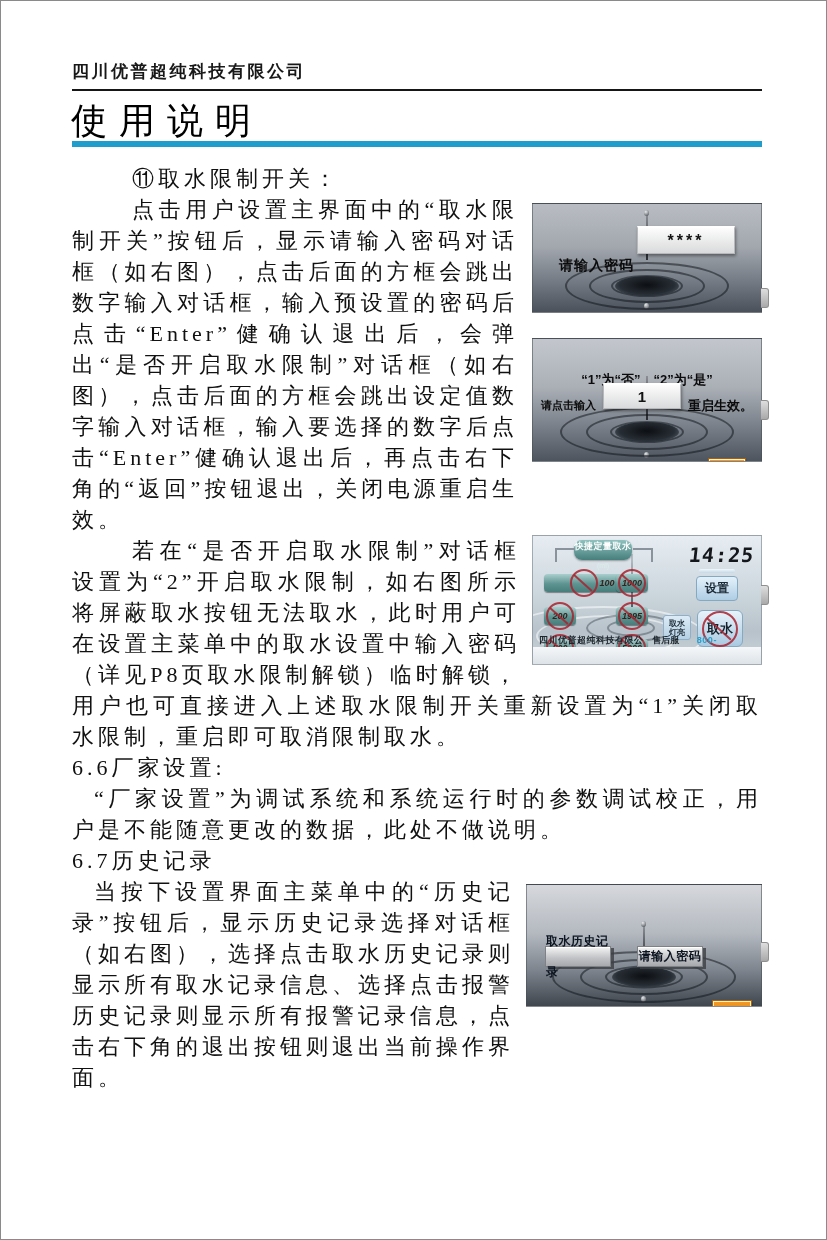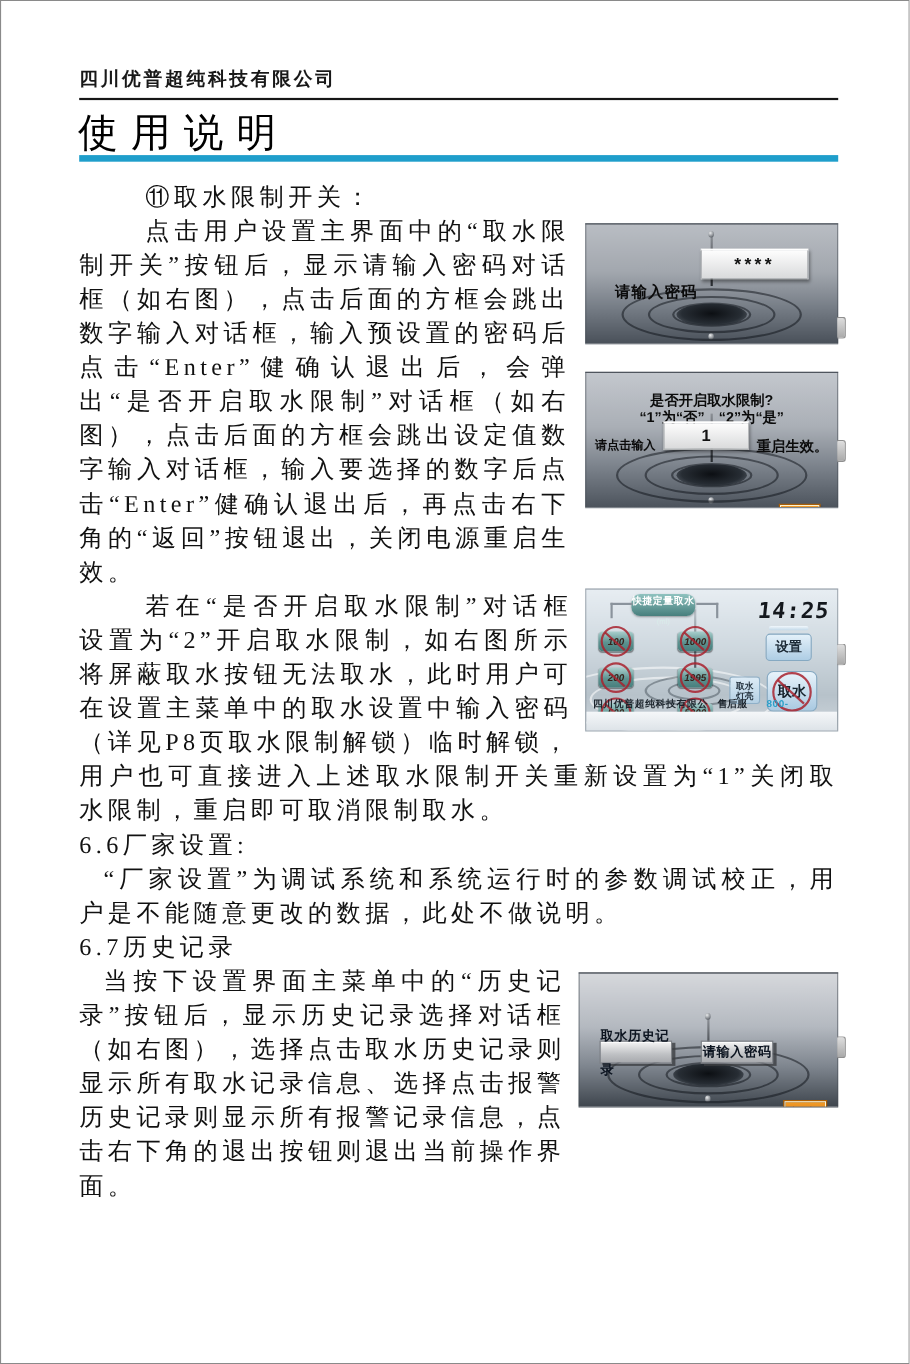--- a/index.html
+++ b/index.html
@@ -162,21 +162,20 @@
       <div class="shot">
         <div class="screen s2">
           <div class="wd">
             <div class="streak" style="top:30%;height:36%;"></div>
             <div class="bead" style="top:93%;"></div>
             <div class="ring" style="width:170px;height:46px;"></div>
             <div class="ring" style="width:118px;height:32px;"></div>
             <div class="ring" style="width:70px;height:18px;"></div>
             <div class="core"></div>
           </div>
-          <div class="s2-q1">是否开启取水限制?</div>
           <div class="s2-q2">“1”为“否”　“2”为“是”</div>
           <div class="s2-prompt">请点击输入</div>
           <div class="inputbox s2-input">
             <span>1</span>
           </div>
           <div class="s2-suffix">重启生效。</div>
           <div class="btn-orange s2-back">返回</div>
         </div>
         <div class="side-tab" style="top:62px;"></div>
       </div>
@@ -193,21 +192,21 @@
         <div class="dring" style="left:98px;top:92px;width:44px;height:13px;"></div>
         <div class="dstreak"></div>
         <div class="s3-badge">
           <span class="l1">快捷定量取水</span>
           <span class="l2">(ml)</span>
         </div>
         <div class="elbow left"></div>
         <div class="elbow right"></div>
         <div class="s3-clock">14:25</div>
 
-        <div class="vol" style="left:11px;top:38px;">
+        <div class="vol" style="left:11px;top:38px;padding-left:47px;">
           <span>100</span>
           <span class="noc"></span>
         </div>
         <div class="vol" style="left:11px;top:71px;">
           <span>200</span>
           <span class="noc"></span>
         </div>
         <div class="vol" style="left:11px;top:103px;">
           <span>500</span>
           <span class="noc"></span>

